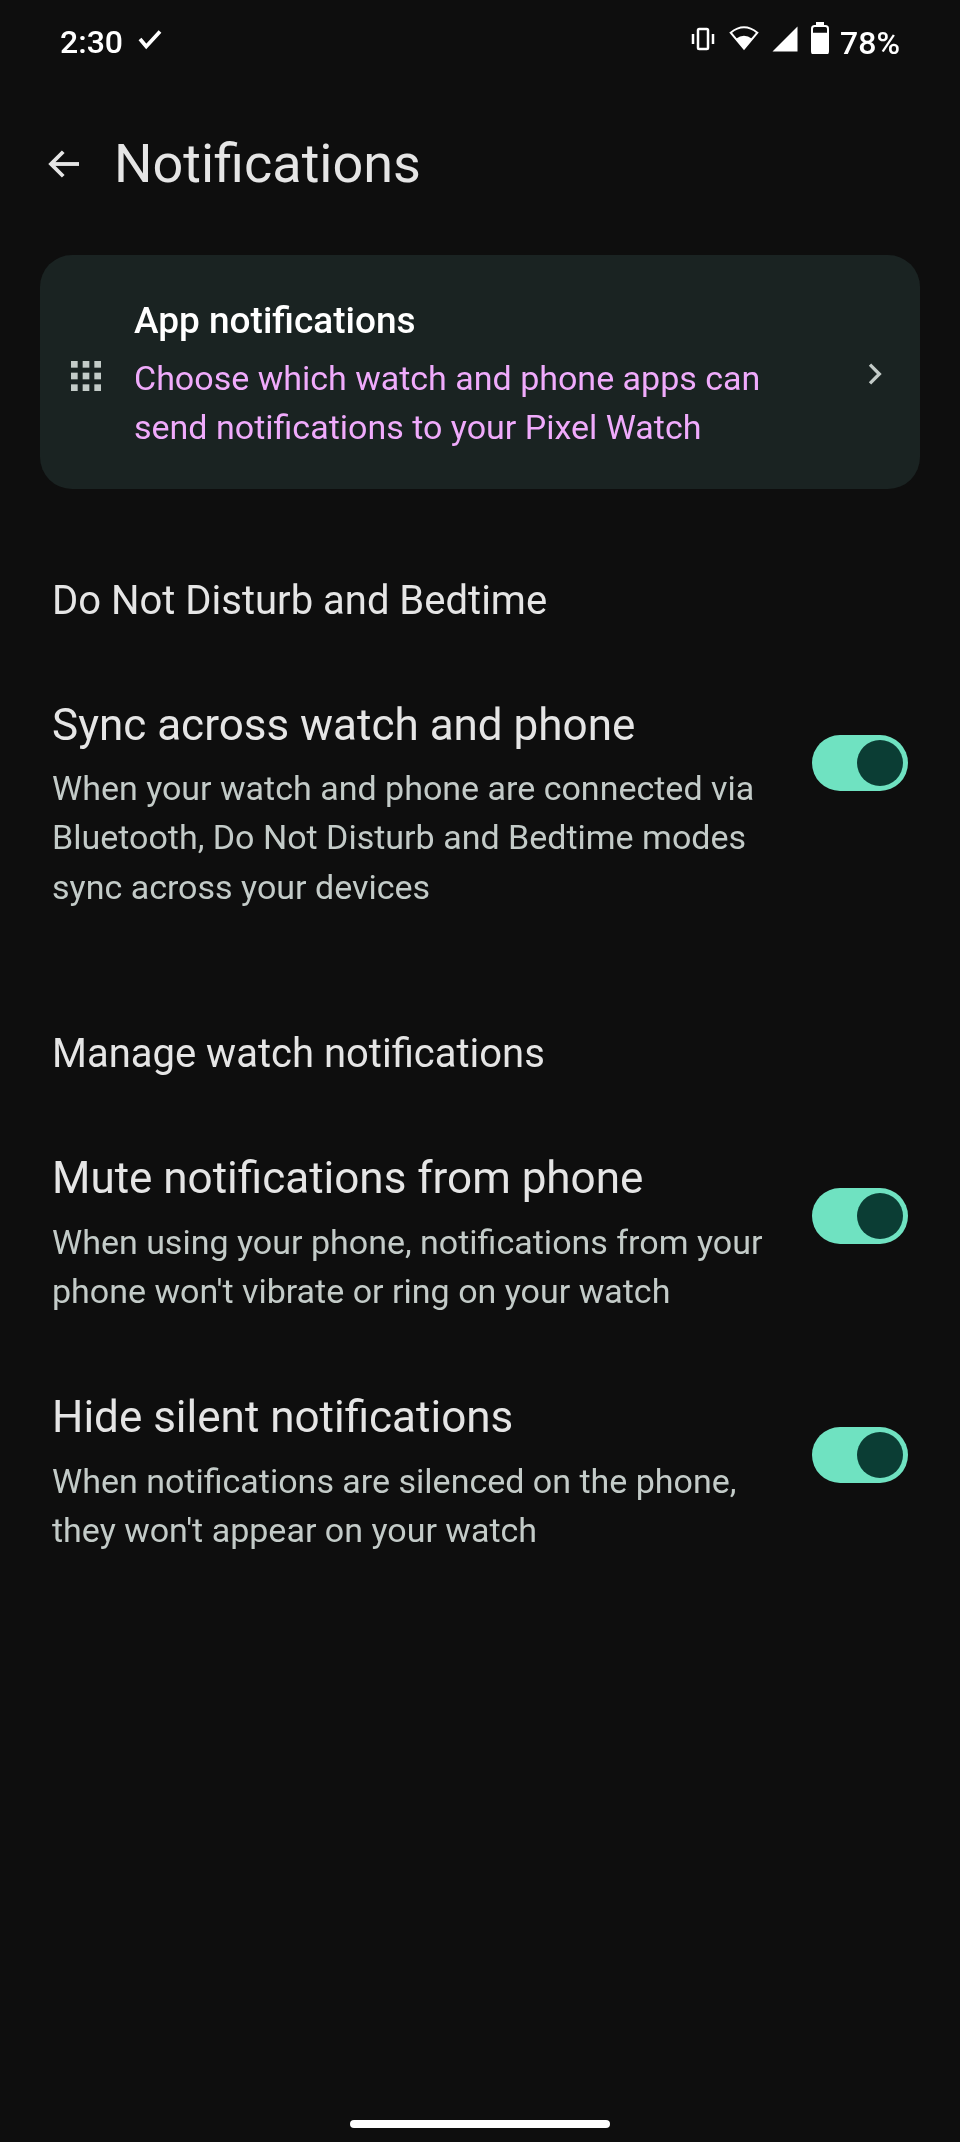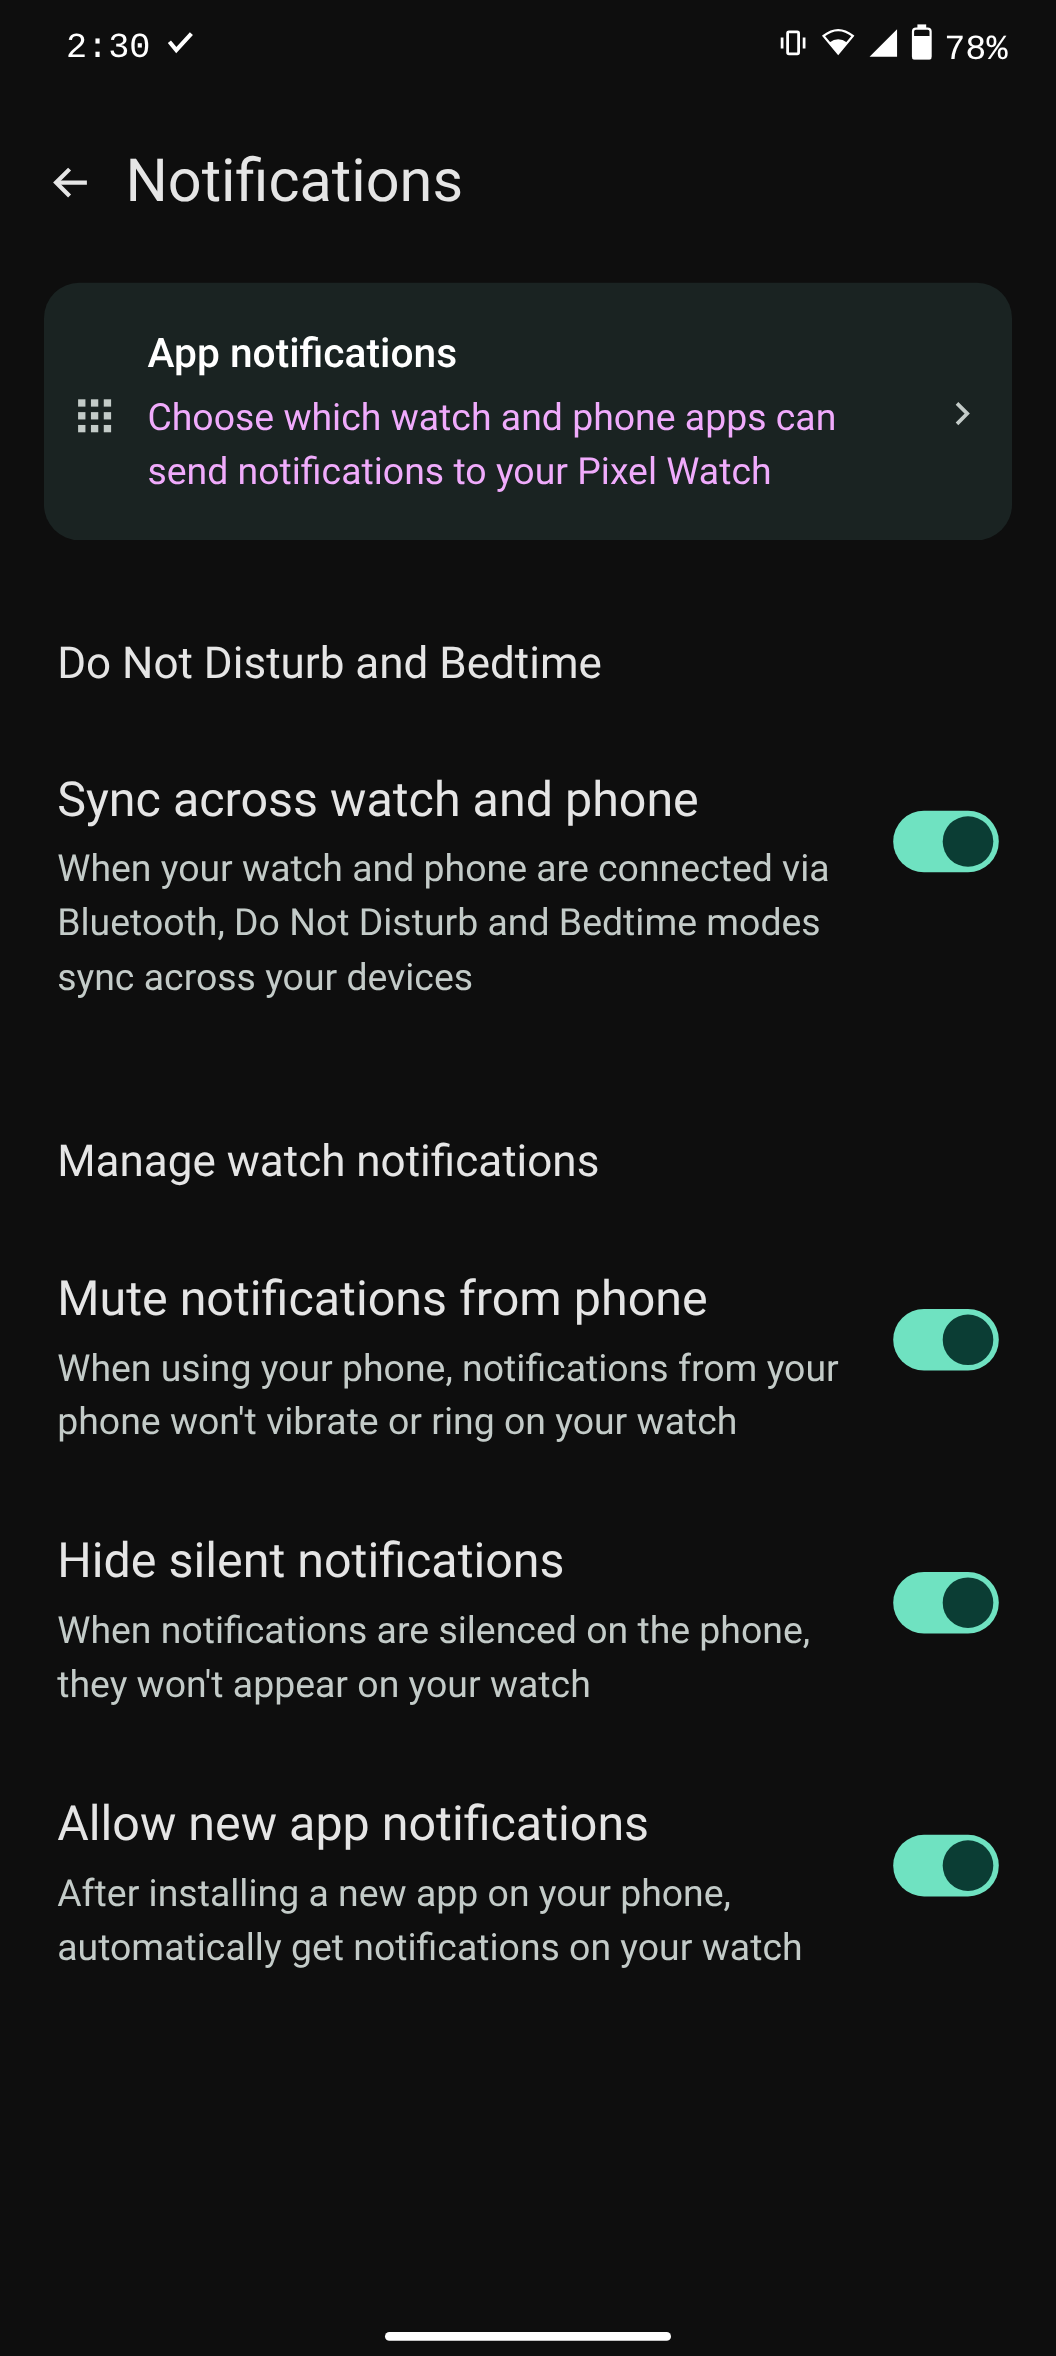--- a/index.html
+++ b/index.html
@@ -6,25 +6,24 @@
   html, body { width: 960px; height: 2142px; overflow: hidden; }
   body {
     background: #0e0e0e;
     font-family: -apple-system, BlinkMacSystemFont, "Segoe UI", Roboto, sans-serif;
     color: #e5e5e5;
   }
   .statusbar {
     display: flex;
     justify-content: space-between;
     align-items: center;
-    padding: 22px 44px 10px 60px;
+    padding: 22px 60px 10px 60px;
     font-size: 32px;
     font-weight: 500;
     color: #fff;
-    font-family: Liberation Mono, monospace;
   }
   .statusbar .left { display: flex; align-items: center; gap: 12px; }
   .statusbar .right { display: flex; align-items: flex-end; gap: 10px; }
   .check { font-size: 34px; }
   .header {
     display: flex;
     align-items: center;
     gap: 28px;
     padding: 60px 40px 40px 44px;
   }
@@ -235,24 +234,15 @@
   <div class="setting">
     <div class="text">
       <div class="s-title">Hide silent notifications</div>
       <div class="s-desc">When notifications are silenced on the phone, they won't appear on your watch</div>
     </div>
     <div class="switch">
         <div class="thumb"></div>
       </div>
   </div>
 
-  <div class="setting">
-    <div class="text">
-      <div class="s-title">Allow new app notifications</div>
-      <div class="s-desc">After installing a new app on your phone, automatically get notifications on your watch</div>
-    </div>
-    <div class="switch">
-        <div class="thumb"></div>
-      </div>
-  </div>
 </div>
 
 <div class="navbar"></div>
 
 </body></html>

